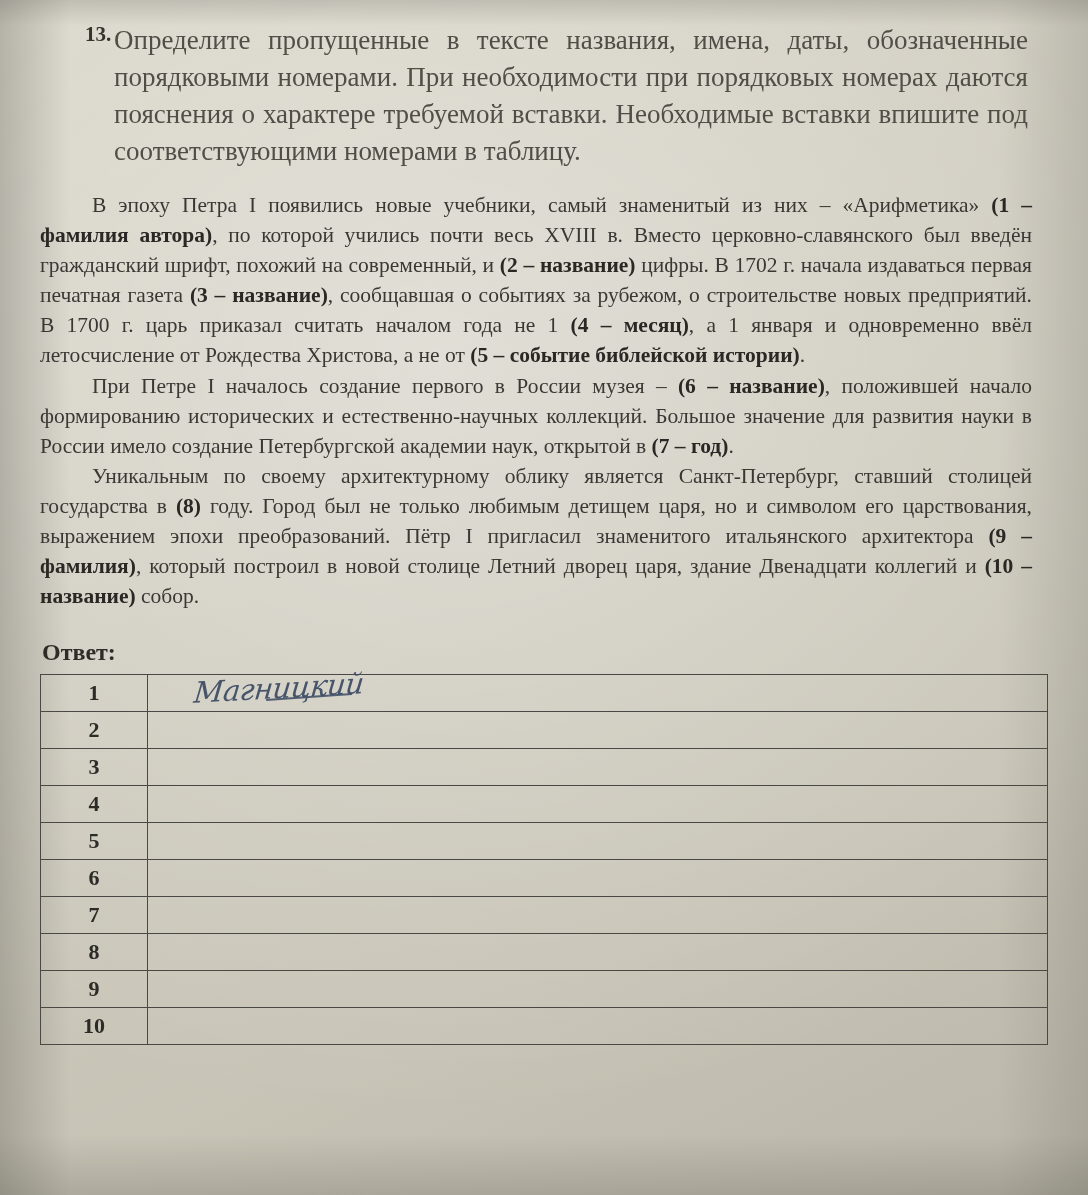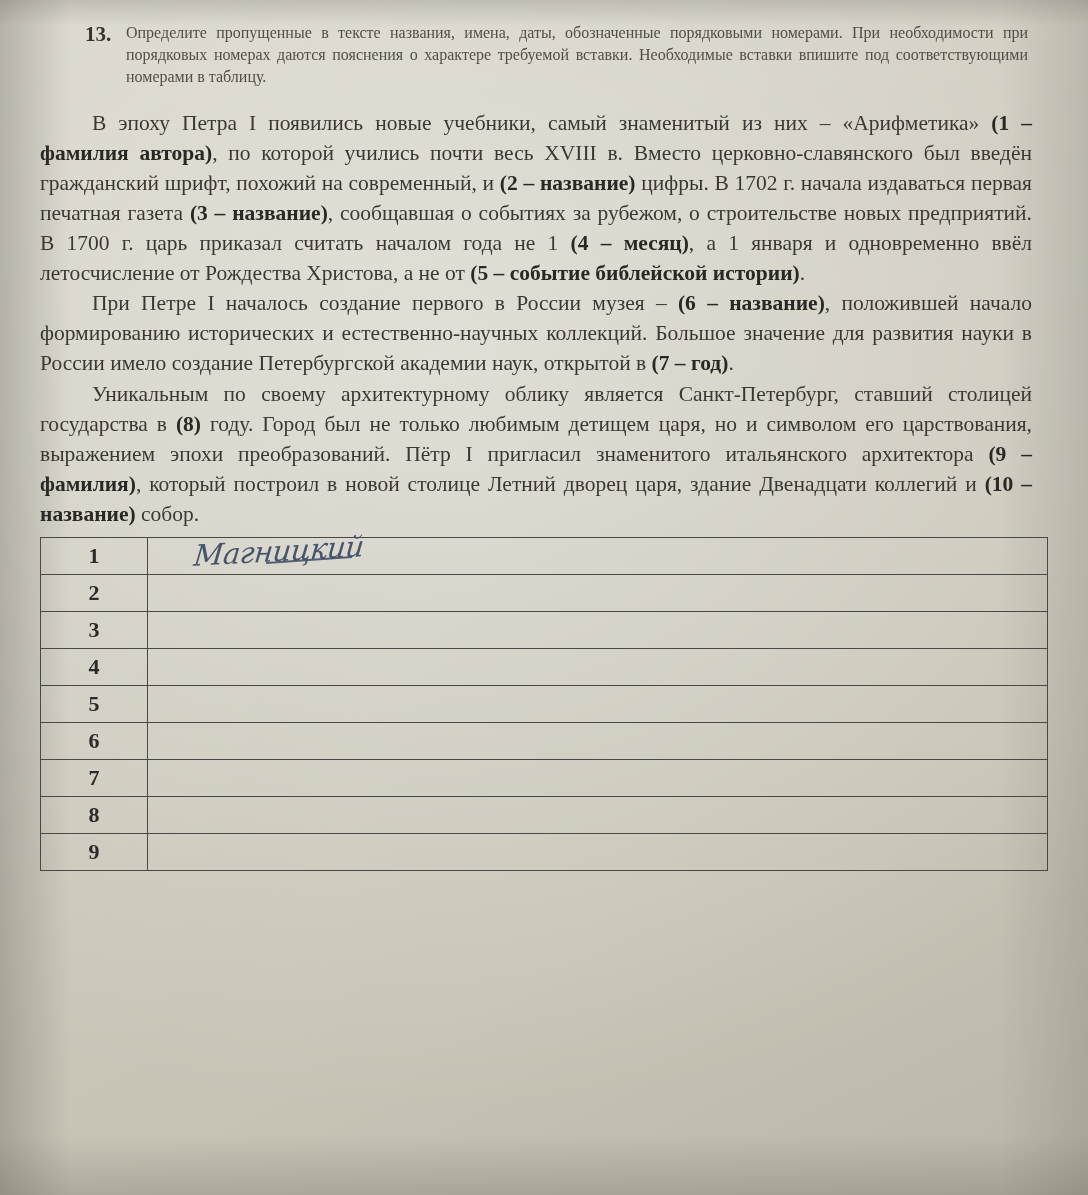--- a/index.html
+++ b/index.html
@@ -51,34 +51,34 @@
   .content {
     position: absolute;
     left: 40px;
     top: 22px;
     width: 1006px;
   }
 
   .task {
     display: flex;
     align-items: flex-start;
-    gap: 16px;
+    gap: 4px;
   }
   .task-num {
     font-weight: bold;
     font-size: 21px;
     width: 70px;
     flex: 0 0 70px;
     padding-left: 45px;
     box-sizing: border-box;
     color: #37342f;
   }
   .task-text {
     flex: 1 1 auto;
-    font-size: 16px;
+    font-size: 27px;
     line-height: 1.37;
     text-align: justify;
     color: #514e47;
     padding-right: 18px;
   }
 
   .para {
     font-size: 21.5px;
     line-height: 1.40;
     text-align: justify;
@@ -160,20 +160,21 @@
 
   <div class="task">
     <div class="task-num">13.</div>
     <div class="task-text">Определите пропущенные в тексте названия, имена, даты, обозначенные порядковыми номерами. При необходимости при порядковых номерах даются пояснения о характере требуемой вставки. Необходимые вставки впишите под соответствующими номерами в таблицу.</div>
   </div>
 
   <div class="para first" id="para-0"><span class="indent"></span><span>В эпоху Петра I появились новые учебники, самый знаменитый из них – «Арифметика» </span><b>(1 – фамилия автора)</b><span>, по которой учились почти весь XVIII в. Вместо церковно-славянского был введён гражданский шрифт, похожий на современный, и </span><b>(2 – название)</b><span> цифры. В 1702 г. начала издаваться первая печатная газета </span><b>(3 – название)</b><span>, сообщавшая о событиях за рубежом, о строительстве новых предприятий. В 1700 г. царь приказал считать началом года не 1 </span><b>(4 – месяц)</b><span>, а 1 января и одновременно ввёл летосчисление от Рождества Христова, а не от </span><b>(5 – событие библейской истории)</b><span>.</span></div>
   <div class="para" id="para-1"><span class="indent"></span><span>При Петре I началось создание первого в России музея – </span><b>(6 – название)</b><span>, положившей начало формированию исторических и естественно-научных коллекций. Большое значение для развития науки в России имело создание Петербургской академии наук, открытой в </span><b>(7 – год)</b><span>.</span></div>
   <div class="para" id="para-2"><span class="indent"></span><span>Уникальным по своему архитектурному облику является Санкт-Петербург, ставший столицей государства в </span><b>(8)</b><span> году. Город был не только любимым детищем царя, но и символом его царствования, выражением эпохи преобразований. Пётр I пригласил знаменитого итальянского архитектора </span><b>(9 – фамилия)</b><span>, который построил в новой столице Летний дворец царя, здание Двенадцати коллегий и </span><b>(10 – название)</b><span> собор.</span></div>
 
+  <div class="answer-label">Ответ:</div>
 
   <table class="answer-table">
     <tbody id="answer-rows">
         <tr>
           <td class="num">1</td>
           <td class="ans">
             <span class="handwriting">Магницкий</span>
             <span class="hw-strike"></span>
           </td>
         </tr>
@@ -202,16 +203,20 @@
           <td class="ans"></td>
         </tr>
         <tr>
           <td class="num">8</td>
           <td class="ans"></td>
         </tr>
         <tr>
           <td class="num">9</td>
           <td class="ans"></td>
         </tr>
+        <tr>
+          <td class="num">10</td>
+          <td class="ans"></td>
+        </tr>
       </tbody>
   </table>
 
 </div>
 
 </body></html>

